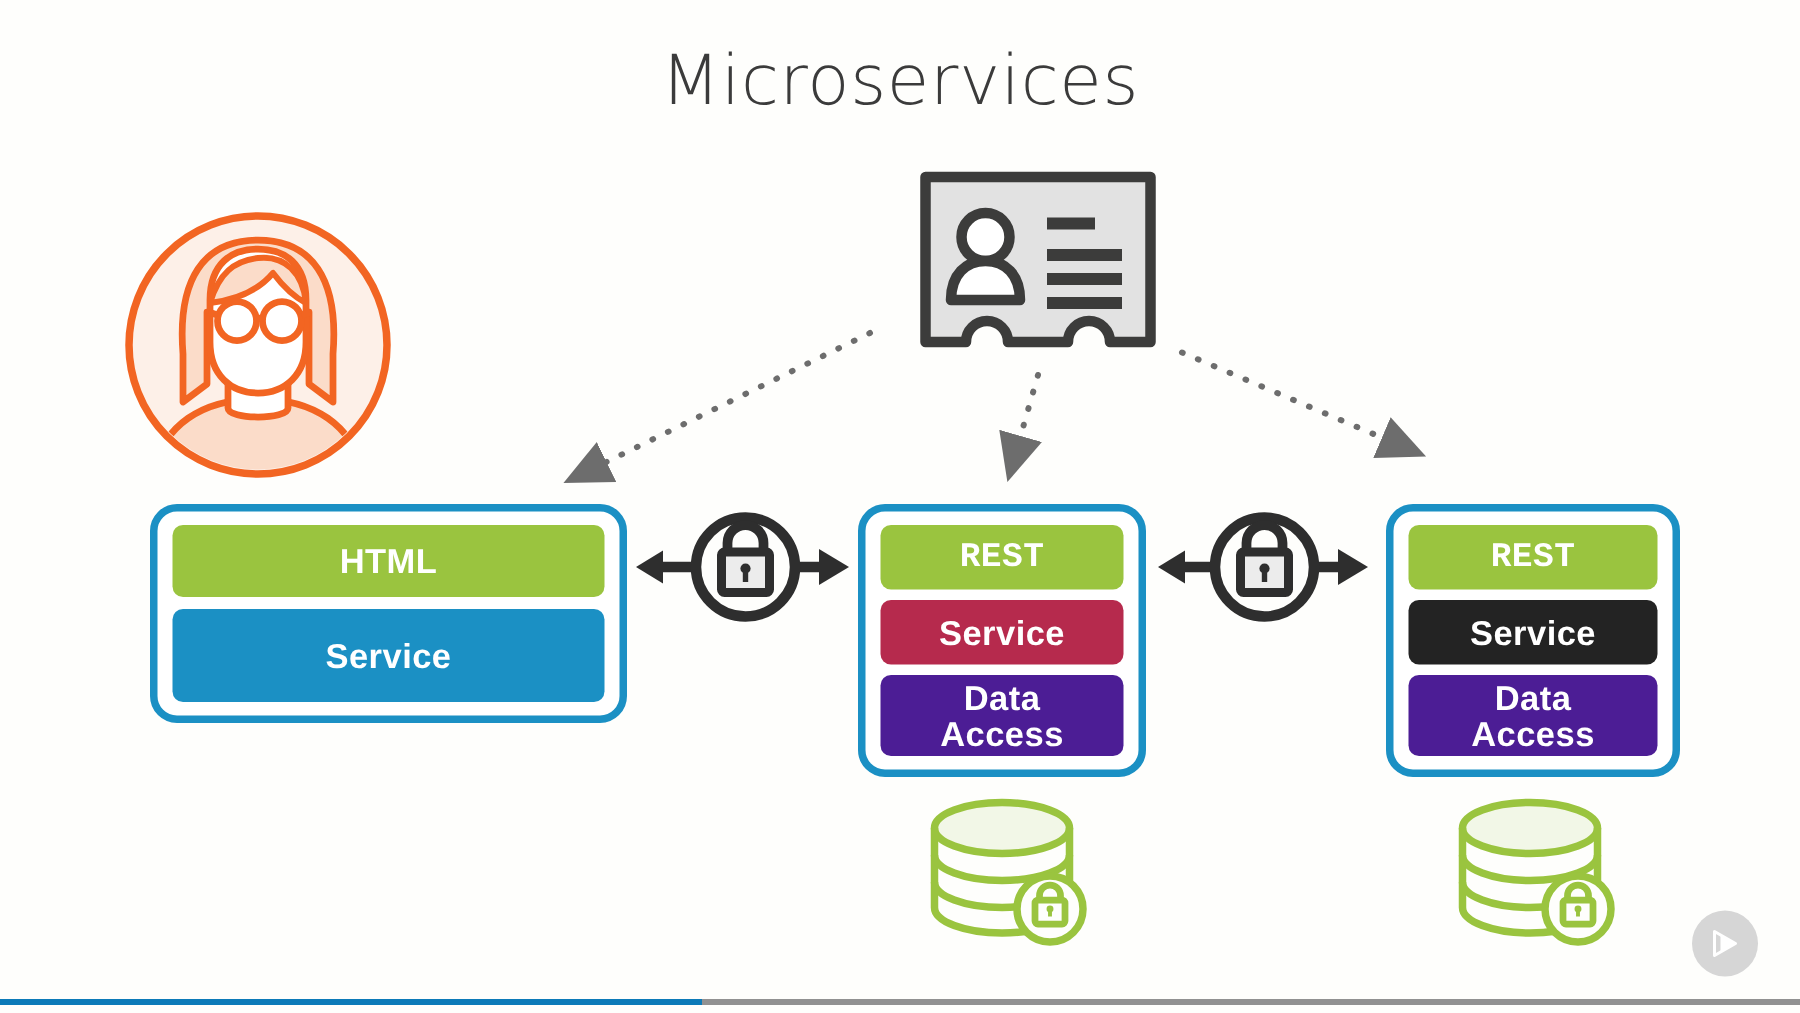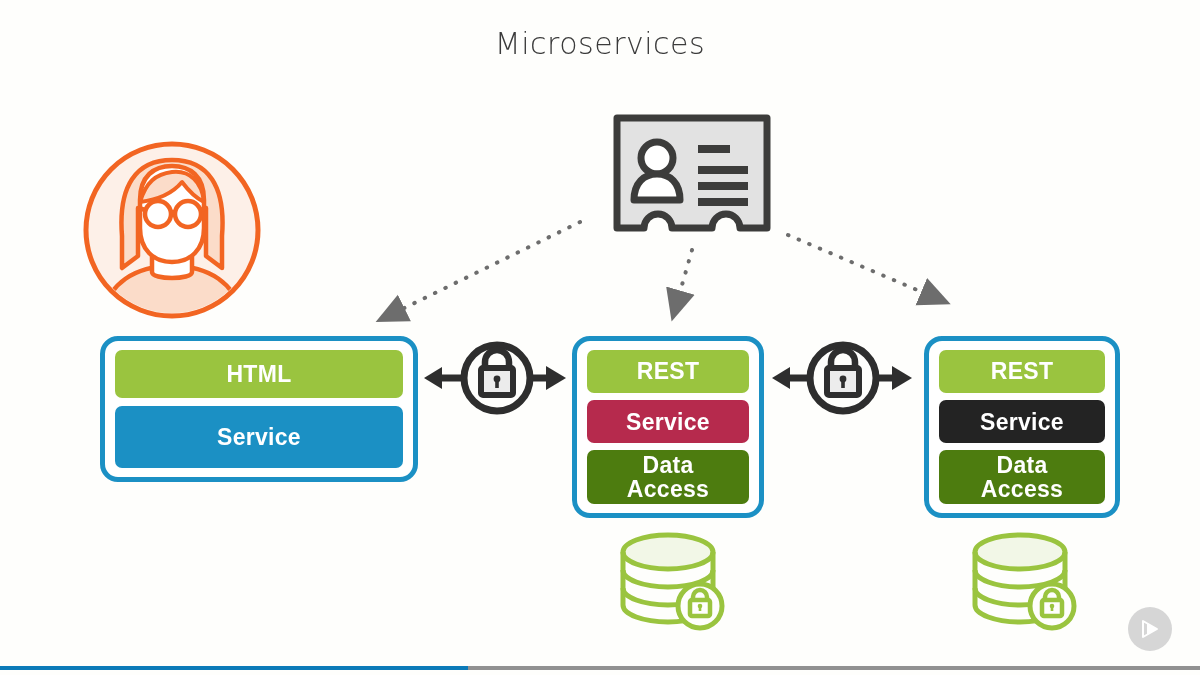--- a/index.html
+++ b/index.html
@@ -21,21 +21,21 @@
     height: 675px;
   }
 
   
   .slide-title {
     position: absolute;
     top: 26px;
     left: 0;
     width: 1200px;
     text-align: center;
-    font-size: 30px;
+    font-size: 46px;
     font-weight: 300;
     letter-spacing: 0.5px;
     color: #3b3b3b;
     font-family: "DejaVu Sans", sans-serif;
   }
 
   
   .art {
     position: absolute;
     top: 0;
@@ -88,26 +88,26 @@
     align-items: center;
     justify-content: center;
     text-align: center;
     line-height: 1.07;
     letter-spacing: 0.3px;
     flex: 1 1 auto;
   }
   .tier.green   { background: #9ac43f; }
   .tier.blue    { background: #1b90c4; }
   .tier.crimson { background: #b62a4d; }
-  .tier.purple  { background: #4d7c0f; }
+  .tier.purple  { background: #4c1d95; }
   .tier.black   { background: #232323; }
 
   .h-html, .h-jsp { height: 48px; }
   .h-service-web { height: 48px; margin-top: 8px; }
-  .h-rest { height: 46px; }
+  .h-rest { height: 46px; font-family: Liberation Mono, monospace; }
   .h-service { height: 46px; margin-top: 7px; }
   .h-data { height: 57px; margin-top: 7px; }
 
   
   .progress-track {
     position: absolute;
     left: 0;
     bottom: 5px;
     width: 1200px;
     height: 4px;

